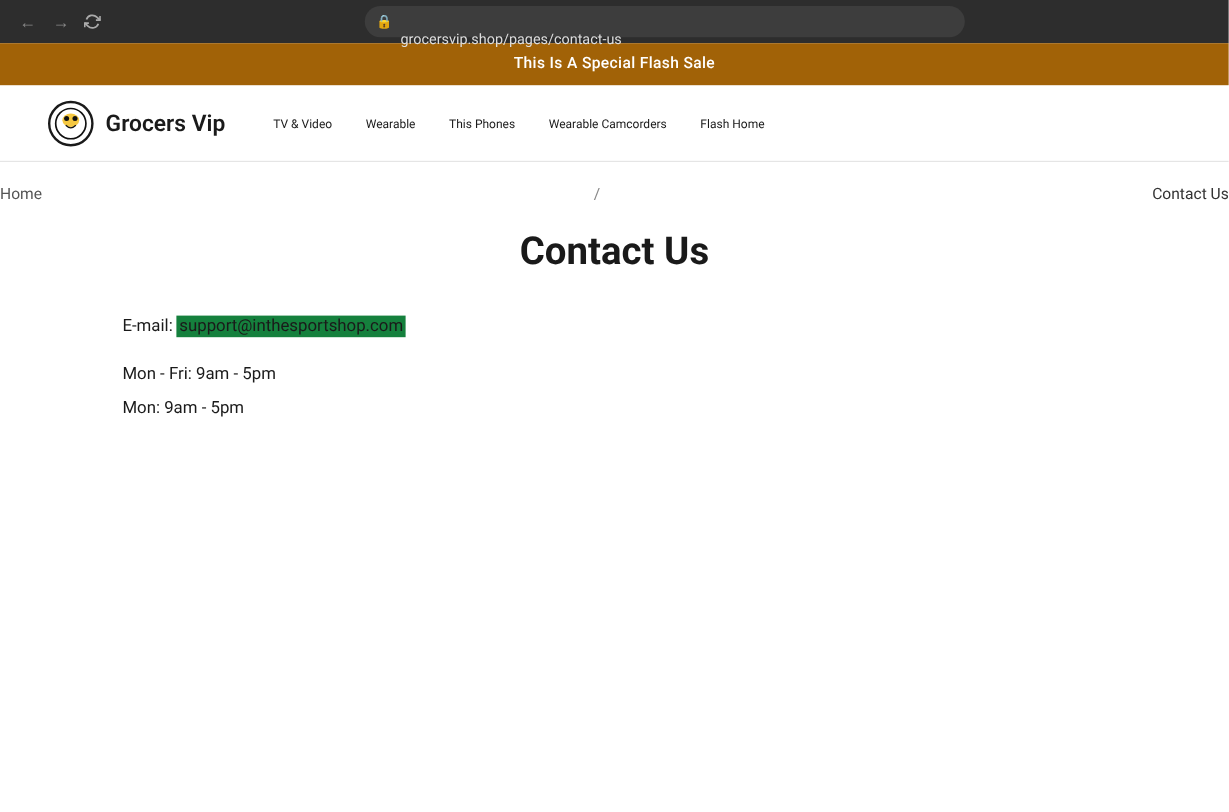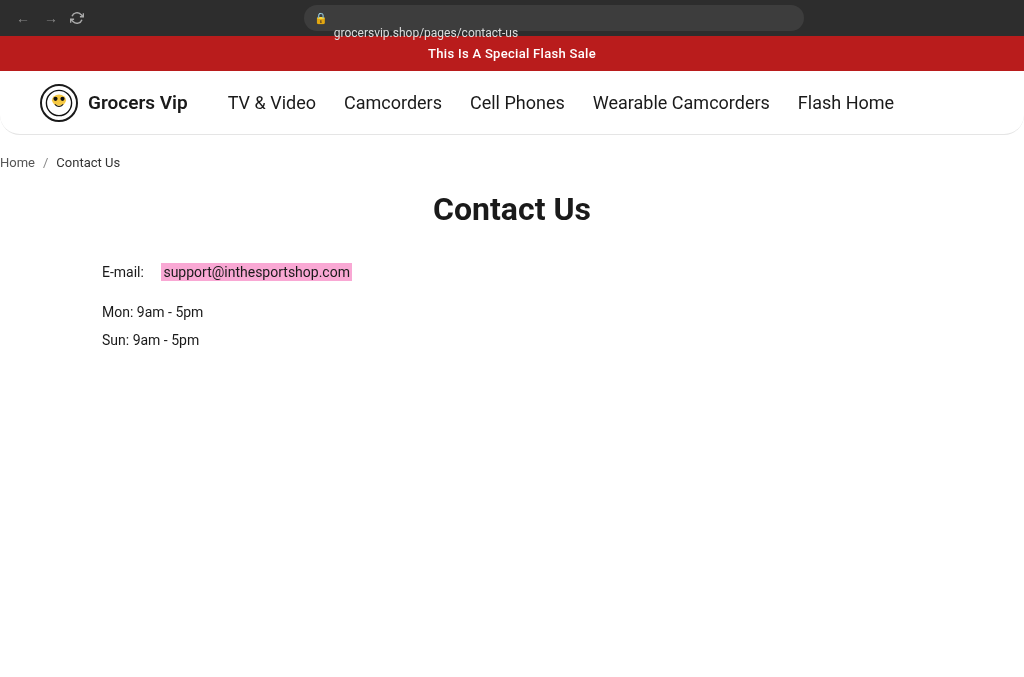--- a/index.html
+++ b/index.html
@@ -55,38 +55,37 @@
       font-size: 11px;
     }
     .address-text {
       color: #ddd;
       font-size: 12px;
       margin-top: 29px;
     }
 
     
     .flash-banner {
-      background: #b91c1c;
+      background: #a16207;
       color: #fff;
       text-align: center;
       padding: 10px;
       font-size: 13px;
       font-weight: 500;
       letter-spacing: 0.3px;
     }
 
     
     .site-header {
       border-bottom: 1px solid #e5e5e5;
       padding: 11px 40px;
       display: flex;
       align-items: center;
       height: 64px;
       gap: 40px;
-      border-radius: 20px;
     }
     .logo-area {
       display: flex;
       align-items: center;
       gap: 10px;
       text-decoration: none;
       color: #1a1a1a;
       flex-shrink: 0;
     }
     .logo-icon {
@@ -107,28 +106,28 @@
     }
     .main-nav {
       display: flex;
       align-items: center;
       gap: 28px;
       list-style: none;
     }
     .main-nav li a {
       text-decoration: none;
       color: #1a1a1a;
-      font-size: 18px;
+      font-size: 10px;
       white-space: nowrap;
     }
 
     
     .breadcrumb-container {
       display: flex;
-      justify-content: flex-start;
+      justify-content: space-between;
       padding: 20px 0 10px;
       font-size: 13px;
       color: #555;
       gap: 8px;
     }
     .breadcrumb-separator {
       color: #888;
     }
     .breadcrumb-link {
       color: #555;
@@ -156,25 +155,24 @@
       color: #1a1a1a;
       margin-bottom: 20px;
       line-height: 1.6;
     }
     .email-line {
       font-size: 14px;
       margin-bottom: 18px;
       color: #1a1a1a;
     }
     .email-link {
-      background-color: #f9a8d4;
+      background-color: #15803d;
       color: #1a1a1a;
       text-decoration: none;
       padding: 1px 2px;
-      margin-left: 14px;
     }
     .hours-block {
       font-size: 14px;
       color: #1a1a1a;
       line-height: 2;
     }
   </style>
 </head>
 <body>
 
@@ -209,22 +207,22 @@
         <circle cx="15" cy="14" r="3" fill="#111"></circle>
         <circle cx="25" cy="14" r="3" fill="#111"></circle>
         <path d="M14 22 Q20 28 26 22" stroke="#111" stroke-width="1.5" fill="none"></path>
       </svg>
     </div>
     <span class="logo-text">Grocers Vip</span>
   </a>
   <nav>
     <ul class="main-nav" id="main-nav-list">
     <li><a href="#">TV &amp; Video</a></li>
-        <li><a href="#">Camcorders</a></li>
-        <li><a href="#">Cell Phones</a></li>
+        <li><a href="#">Wearable</a></li>
+        <li><a href="#">This Phones</a></li>
         <li><a href="#">Wearable Camcorders</a></li>
         <li><a href="#">Flash Home</a></li>
       </ul>
   </nav>
 </header>
 
 <div class="breadcrumb-container">
   <a class="breadcrumb-link" href="#">Home</a>
   <span class="breadcrumb-separator">/</span>
   <span class="breadcrumb-current">Contact Us</span>
@@ -233,16 +231,16 @@
 <main class="main-content">
   <h1 class="page-title">Contact Us</h1>
 
 
   <p class="email-line">
     <span>E-mail:</span>
     <a class="email-link" href="#">support@inthesportshop.com</a>
   </p>
 
   <div class="hours-block" id="hours-block">
+  <p>Mon - Fri: 9am - 5pm</p>
       <p>Mon: 9am - 5pm</p>
-      <p>Sun: 9am - 5pm</p>
     </div>
 </main>
 
 </body></html>

